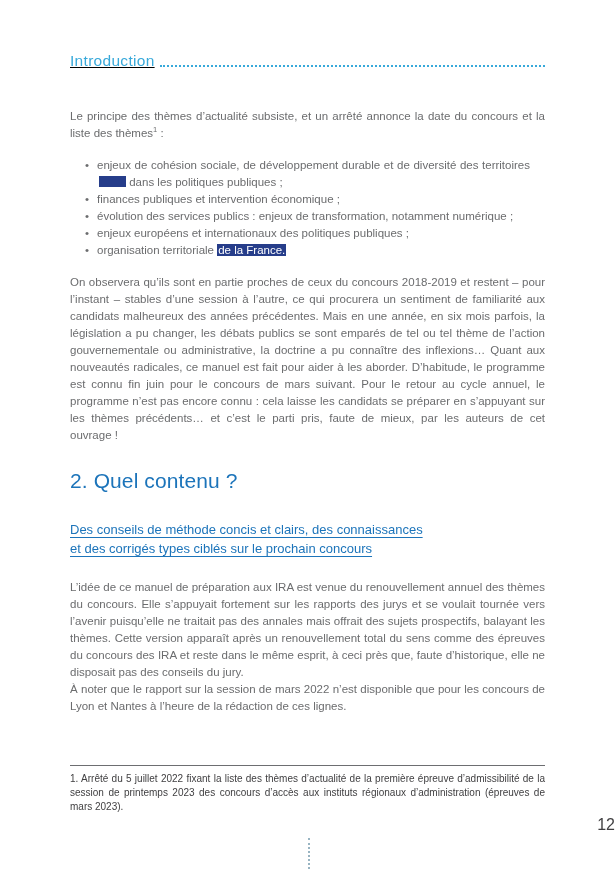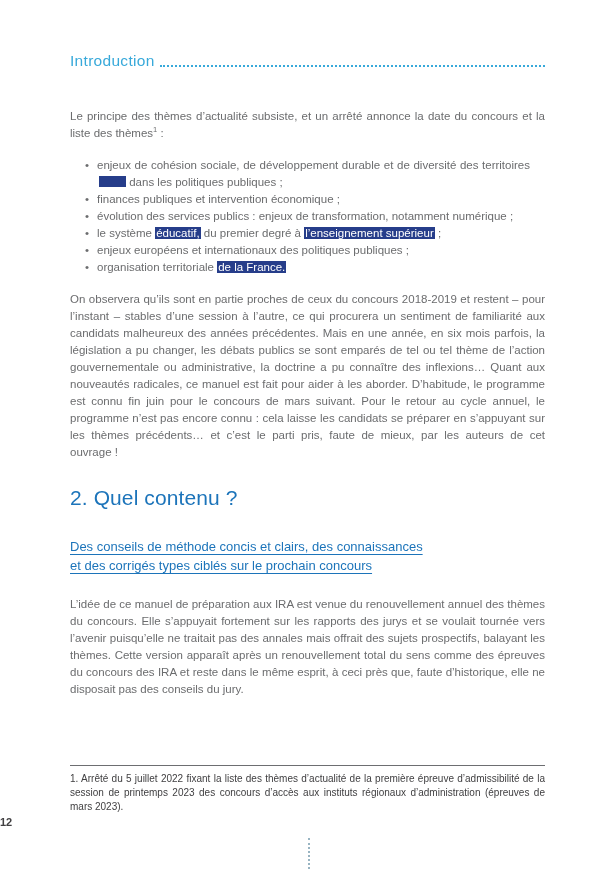--- a/index.html
+++ b/index.html
@@ -11,21 +11,21 @@
   }
   *{box-sizing:border-box;}
   html,body{margin:0;padding:0;background:#e8e8e8;}
   .page{
     width:615px;height:869px;background:#ffffff;position:relative;
     margin:0 auto;overflow:hidden;
     font-family:"Liberation Sans","DejaVu Sans",sans-serif;
   }
   .content{position:absolute;left:70px;right:70px;top:52px;}
 
-  .intro-row{display:flex;align-items:flex-end;}
+  .intro-row{display:flex;align-items:flex-end;text-decoration:underline;}
   .intro-title{
     color:var(--teal);font-size:15.5px;letter-spacing:.3px;
     white-space:nowrap;line-height:18px;
   }
   .leader{flex:1;border-bottom:2px dotted var(--teal);margin-left:5px;margin-bottom:3px;}
 
   p.body{
     font-size:11.5px;line-height:17px;color:var(--text);
     text-align:justify;margin:0;
   }
@@ -55,22 +55,22 @@
 
   .footnote-area{
     position:absolute;left:70px;right:70px;top:765px;
     border-top:1px solid #6d6e71;padding-top:6px;
   }
   .footnote-text{
     font-size:10px;line-height:14px;color:var(--footnote);text-align:justify;margin:0;
   }
 
   .page-number{
-    position:absolute;left:0;right:0;top:816px;text-align:left;
-    font-size:11px;font-weight:bold;color:var(--footnote);
+    position:absolute;left:0;right:0;top:816px;text-align:right;
+    font-size:16px;font-weight:normal;color:var(--footnote);
   }
   .footer-dots{
     position:absolute;left:50%;top:838px;bottom:0;width:0;
     border-left:2px dotted #98b4c2;
   }
 </style>
 </head>
 <body>
 
 <div class="page">
@@ -80,35 +80,35 @@
       <span class="intro-title">Introduction</span>
       <span class="leader"></span>
     </div>
 
     <p class="body p1"><span>Le principe des thèmes d’actualité subsiste, et un arrêté annonce la date du concours et la liste des thèmes</span><sup class="fn-ref">1</sup><span>&nbsp;:</span></p>
 
     <ul class="bullets">
       <li><span>enjeux de cohésion sociale, de développement durable et de diversité des territoires</span><span class="hl-box"></span><span> dans les politiques publiques&nbsp;;</span></li>
       <li><span>finances publiques et intervention économique&nbsp;;</span></li>
       <li><span>évolution des services publics&nbsp;: enjeux de transformation, notamment numérique&nbsp;;</span></li>
-      <li><span>le système </span><span class="hl">éducatif,</span><span> du premier degré à </span><span class="hl">l’enseignement supérieur</span><span>&nbsp;;</span></li>
       <li><span>enjeux européens et internationaux des politiques publiques&nbsp;;</span></li>
       <li><span>organisation territoriale </span><span class="hl">de la France.</span></li>
     </ul>
 
     <p class="body">On observera qu’ils sont en partie proches de ceux du concours 2018-2019 et restent – pour l’instant – stables d’une session à l’autre, ce qui procurera un sentiment de familiarité aux candidats malheureux des années précédentes. Mais en une année, en six mois parfois, la législation a pu changer, les débats publics se sont emparés de tel ou tel thème de l’action gouvernementale ou administrative, la doctrine a pu connaître des inflexions… Quant aux nouveautés radicales, ce manuel est fait pour aider à les aborder. D’habitude, le programme est connu fin juin pour le concours de mars suivant. Pour le retour au cycle annuel, le programme n’est pas encore connu&nbsp;: cela laisse les candidats se préparer en s’appuyant sur les thèmes précédents… et c’est le parti pris, faute de mieux, par les auteurs de cet ouvrage&nbsp;!</p>
 
     <h1 class="section-heading">2. Quel contenu&nbsp;?</h1>
 
     <div class="subheading">
       <span>Des conseils de méthode concis et clairs, des connaissances</span>
       <span>et des corrigés types ciblés sur le prochain concours</span>
     </div>
 
     <p class="body p3">L’idée de ce manuel de préparation aux IRA est venue du renouvellement annuel des thèmes du concours. Elle s’appuyait fortement sur les rapports des jurys et se voulait tournée vers l’avenir puisqu’elle ne traitait pas des annales mais offrait des sujets prospectifs, balayant les thèmes. Cette version apparaît après un renouvellement total du sens comme des épreuves du concours des IRA et reste dans le même esprit, à ceci près que, faute d’historique, elle ne disposait pas des conseils du jury.</p>
+    <p class="body">À noter que le rapport sur la session de mars 2022 n’est disponible que pour les concours de Lyon et Nantes à l’heure de la rédaction de ces lignes.</p>
 
   </div>
 
   <div class="footnote-area">
     <p class="footnote-text">1. Arrêté du 5 juillet 2022 fixant la liste des thèmes d’actualité de la première épreuve d’admissibilité de la session de printemps 2023 des concours d’accès aux instituts régionaux d’administration (épreuves de mars 2023).</p>
   </div>
 
   <div class="page-number">12</div>
   <div class="footer-dots"></div>
 </div>

